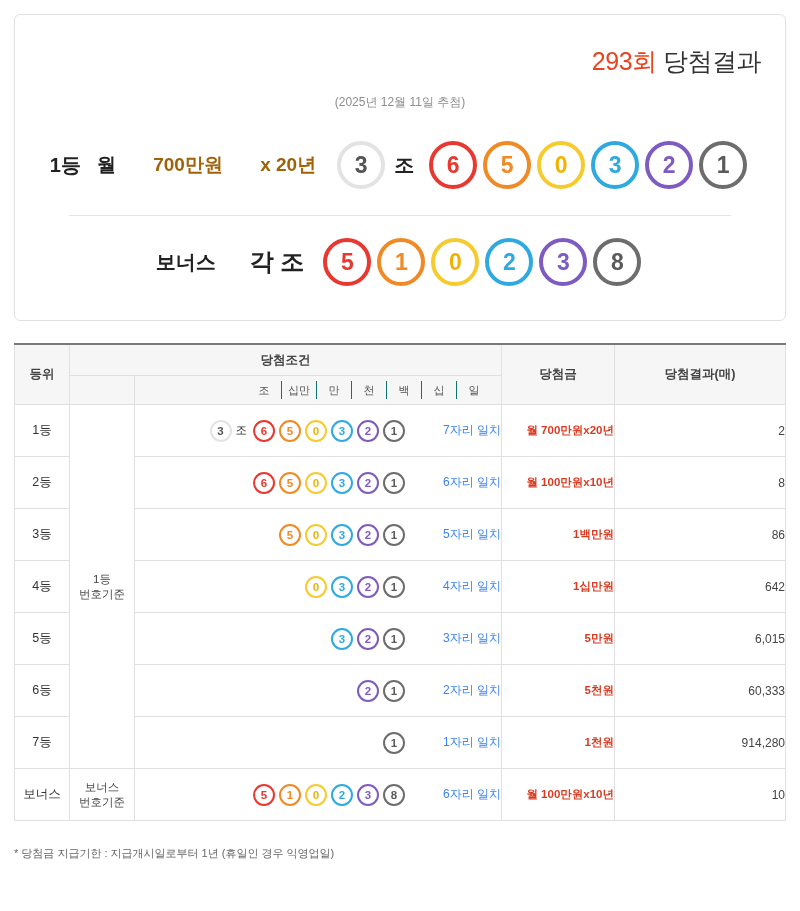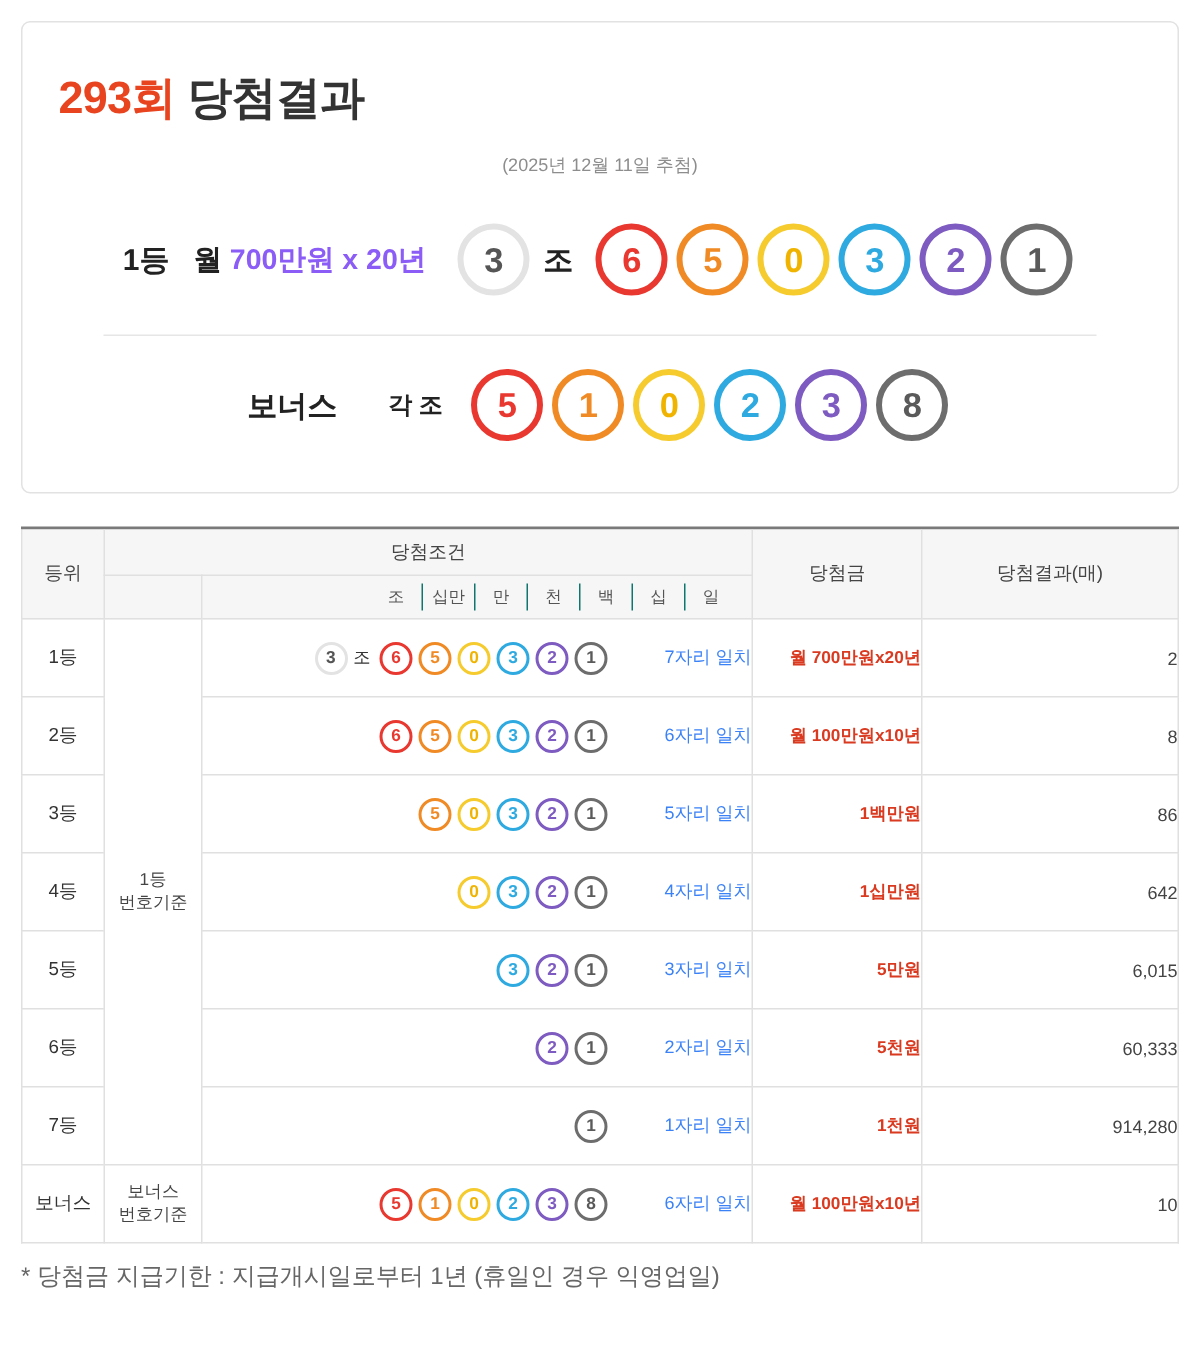--- a/index.html
+++ b/index.html
@@ -23,23 +23,23 @@
   
   .result-card {
     margin: 14px 14px 0 14px;
     border: 1px solid #e2e2e2;
     border-radius: 6px;
     background: #fff;
     padding: 30px 24px 34px 24px;
     box-sizing: border-box;
   }
   .card-title {
-    text-align: left;
-    font-size: 30px;
-    font-weight: bold;
+    text-align: right;
+    font-size: 25px;
+    font-weight: normal;
     color: #333;
     letter-spacing: -0.5px;
   }
   .card-title .round {
     color: #e8441f;
   }
   .card-sub {
     text-align: center;
     font-size: 12px;
     color: #8d8d8d;
@@ -70,29 +70,29 @@
     margin-right: 16px;
     white-space: nowrap;
   }
   .prize {
     font-size: 19px;
     color: #222;
     white-space: nowrap;
     margin-right: 18px;
     font-weight: bold;
   }
-  .prize .amt { color: #8b5cf6; }
+  .prize .amt { color: #a16207; margin-left: 32px; }
   .jo-label {
     font-size: 20px;
     font-weight: bold;
     color: #222;
     margin: 0 12px 0 6px;
   }
   .jo-label-each {
-    font-size: 16px;
+    font-size: 24px;
     font-weight: bold;
     color: #222;
     margin: 0 16px 0 18px;
     white-space: nowrap;
   }
 
   
   .ball {
     display: inline-flex;
     align-items: center;
@@ -129,21 +129,21 @@
     font-size: 12px;
     color: #333;
   }
   table.res th, table.res td {
     border: 1px solid #e0e0e0;
     border-top: none;
     padding: 0;
   }
   table.res thead th {
     background: #f6f6f6;
-    font-weight: normal;
+    font-weight: bold;
     color: #444;
     font-size: 12.5px;
     height: 30px;
   }
   .th-tall { height: 60px; }
   .subhead-cell {
     padding: 0 !important;
     background: #f6f6f6;
   }
   .subhead-inner {
@@ -224,22 +224,22 @@
     font-weight: bold;
   }
   td.count-cell {
     text-align: right;
     padding-right: 14px;
     color: #444;
     font-size: 12px;
     width: 170px;
   }
   .footnote {
-    margin: 12px 14px 0 14px;
-    font-size: 16px;
+    margin: 25px 14px 0 14px;
+    font-size: 11px;
     color: #666;
   }
 </style>
 </head>
 <body>
 
 <div class="page">
 
   <div class="result-card">
     <div class="card-title">

